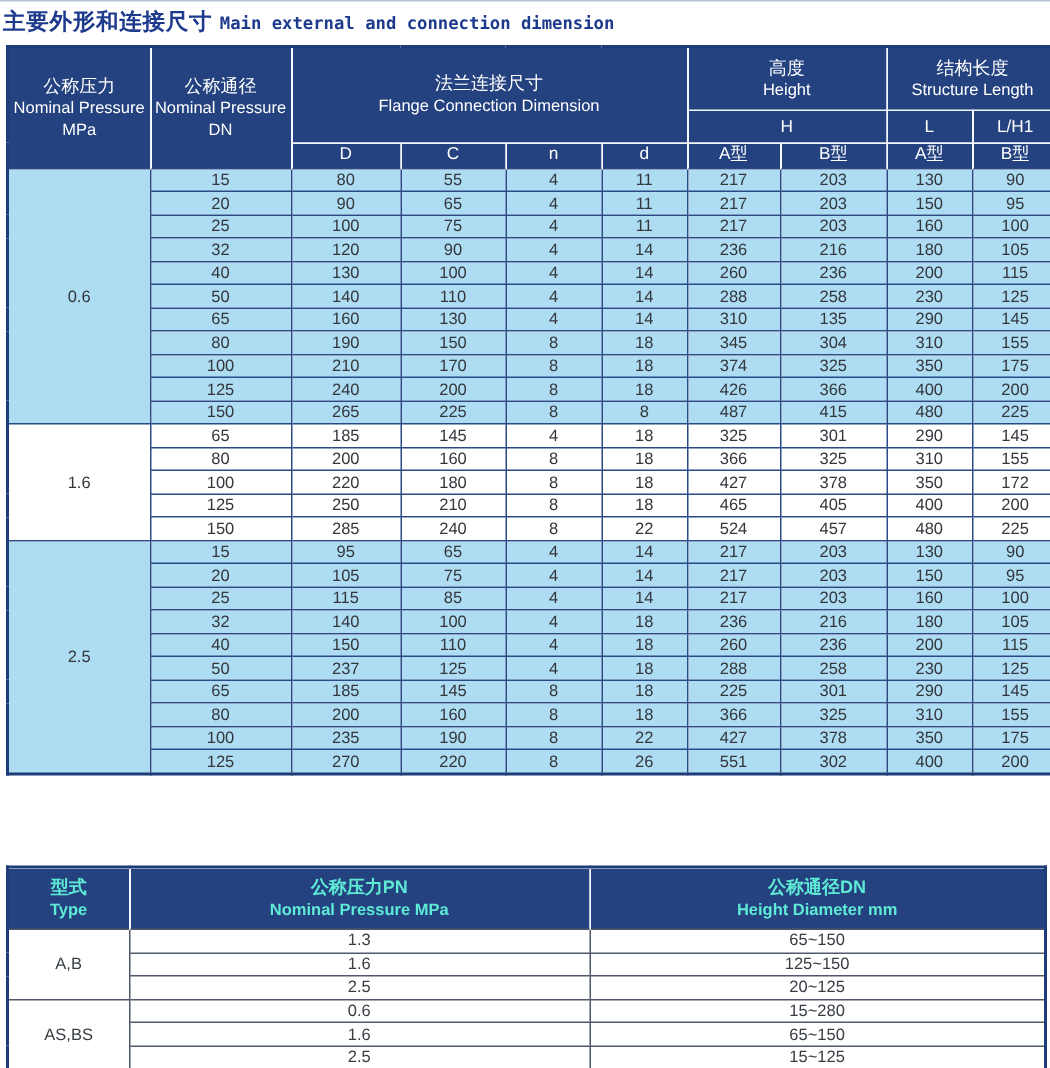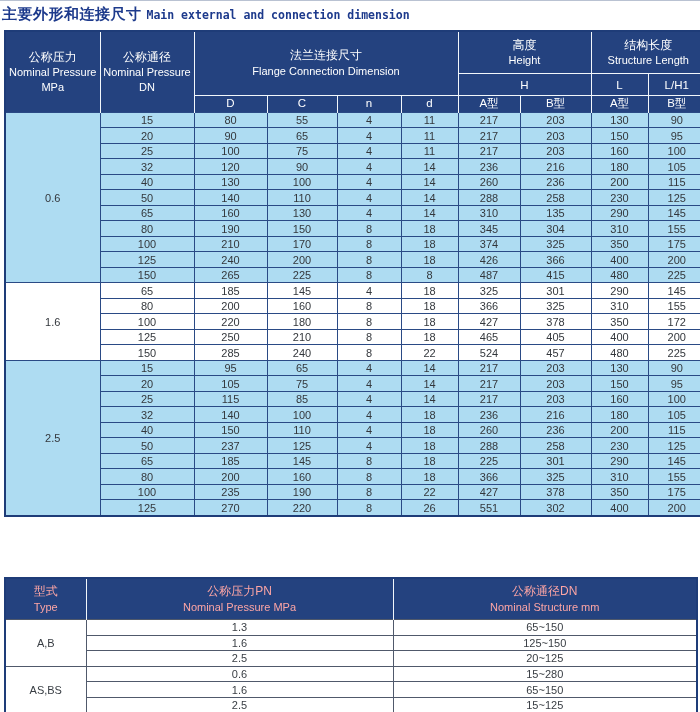--- a/index.html
+++ b/index.html
@@ -25,21 +25,21 @@
   .row2 th{height:16px;}
   .row3 th{height:16px;font-size:11.5px;}
   .main td{border:1px solid #2a4a85;text-align:center;font-size:11px;color:#33373c;
            height:14.5px;padding:0;vertical-align:middle;}
   .main tr.blue td{background:#aedcf2;}
   .main tr.white td{background:#ffffff;}
   .main td.pressure-cell{font-size:11px;}
 
   
   .type-table{position:absolute;left:4px;top:577px;width:692px;border:2px solid #1e3c78;}
-  .type-table th{background:#24427f;color:#fca5a5;font-weight:normal;text-align:center;
+  .type-table th{background:#24427f;color:#5eead4;font-weight:bold;text-align:center;
                  border:1px solid #f2f7fb;border-bottom:none;height:40px;padding:0;line-height:1.35;}
   .type-table td{border:1px solid #50596b;background:#fff;text-align:center;font-size:11px;
                  color:#383d43;height:14.6px;padding:0;vertical-align:middle;}
 </style>
 </head>
 <body>
 
 <div class="page">
   <div class="top-rule"></div>
 
@@ -405,21 +405,21 @@
         <th>
           <span class="hz">型式</span>
           <span class="he">Type</span>
         </th>
         <th>
           <span class="hz">公称压力PN</span>
           <span class="he">Nominal Pressure MPa</span>
         </th>
         <th>
           <span class="hz">公称通径DN</span>
-          <span class="he">Nominal Structure mm</span>
+          <span class="he">Height Diameter mm</span>
         </th>
       </tr>
     </thead>
     <tbody id="type-tbody">
         <tr>
           <td rowspan="3">A,B</td>
           <td>1.3</td>
           <td>65~150</td>
         </tr>
         <tr>

